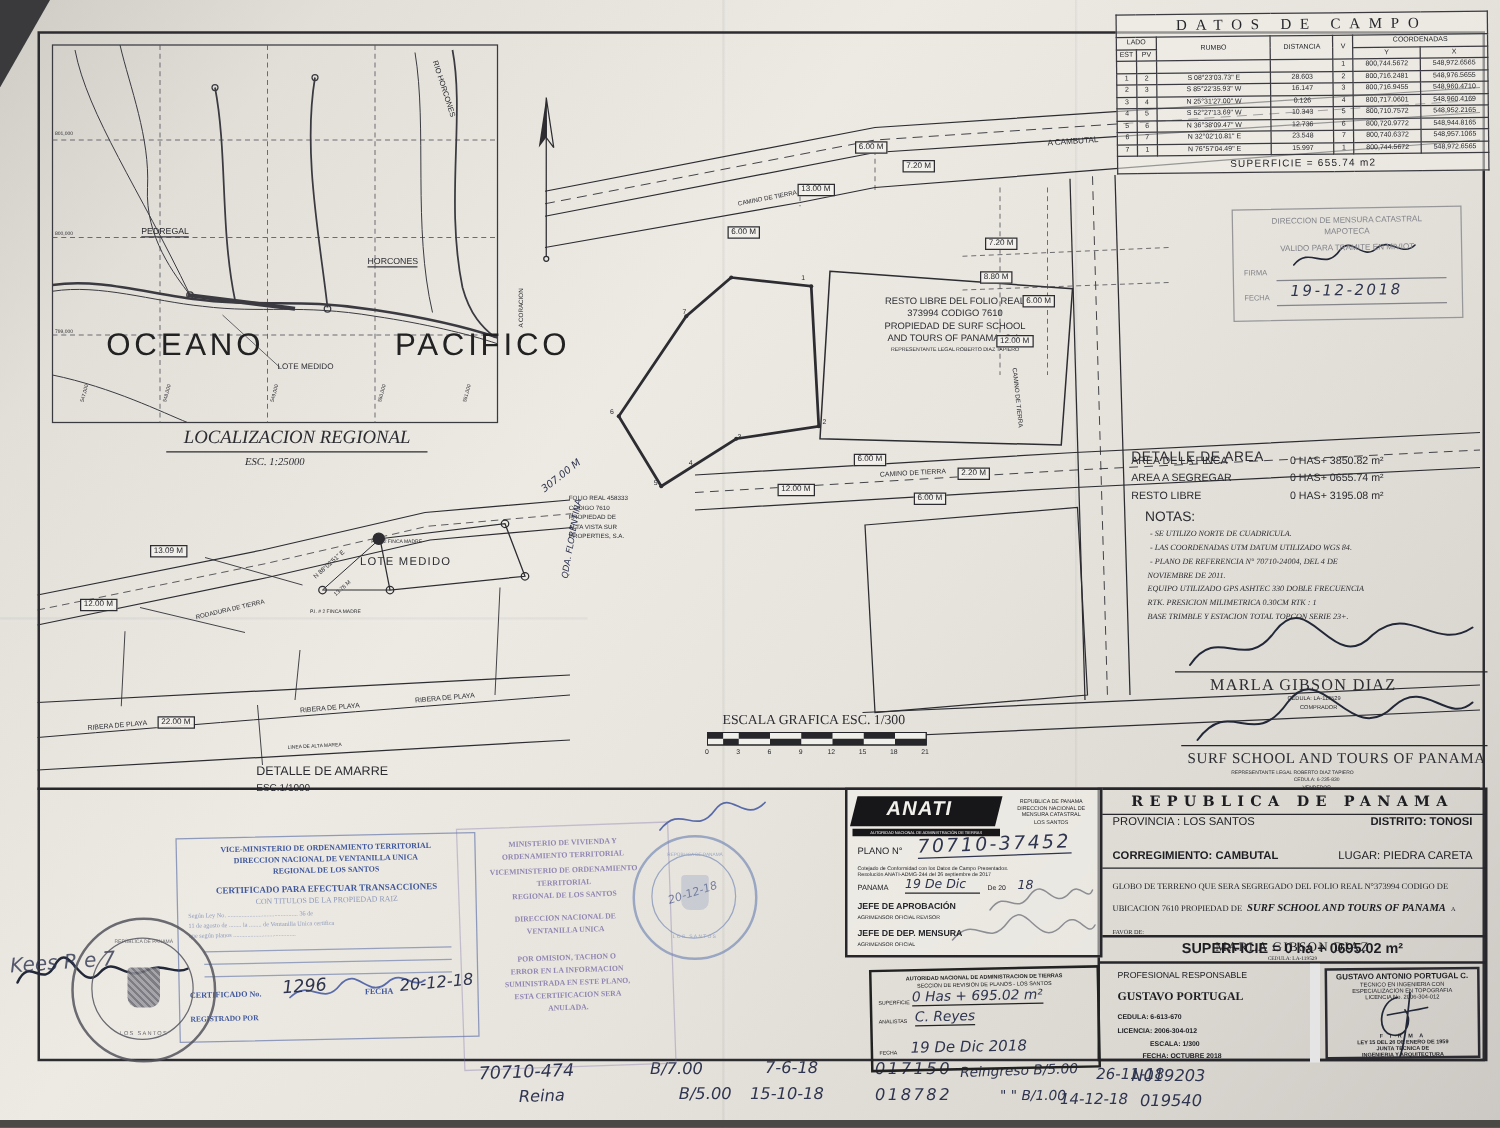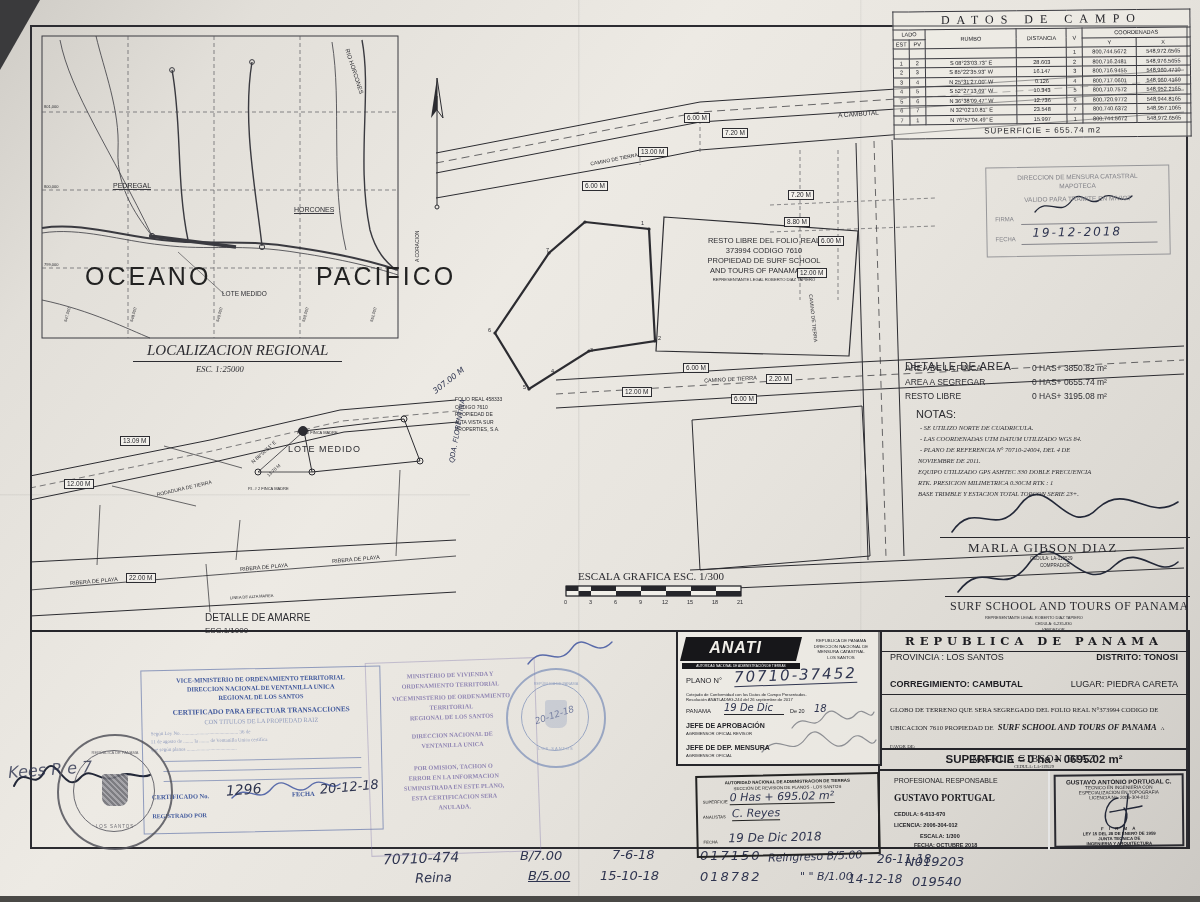--- a/index.html
+++ b/index.html
@@ -438,21 +438,21 @@
     </div>
     <div style="height:50px;padding:3px 10px 0;font-family:'Liberation Serif',serif;">
       <span style="font-size:6.8px;">GLOBO DE TERRENO QUE SERA SEGREGADO DEL FOLIO REAL N°373994  CODIGO DE UBICACION 7610 PROPIEDAD DE</span>
       <span style="font-size:8.5px;font-weight:bold;font-style:italic;">SURF SCHOOL AND TOURS OF PANAMA</span>
       <span style="font-size:5px;">A FAVOR DE:</span>
       <div style="text-align:center;font-size:10.5px;letter-spacing:1px;margin-top:1px;">MARLA GIBSON DIAZ</div>
       <div style="text-align:center;font-size:4.3px;">CEDULA: LA-119529</div>
     </div>
     <div class="tbheavy" style="height:19px;border-bottom:2px solid #26262b;text-align:center;font-size:11.5px;font-weight:bold;line-height:19px;">SUPERFICIE  =  0 ha + 0695.02 m²</div>
     <div style="display:flex;height:79px;">
-      <div style="width:168px;border-right:2px solid #e5e5e5;position:relative;">
+      <div style="width:168px;border-right:8px solid #e5e5e5;position:relative;">
         <div style="position:absolute;left:14px;top:6px;font-size:7px;">PROFESIONAL RESPONSABLE</div>
         <div style="position:absolute;left:14px;top:22px;font-size:9.5px;font-weight:bold;font-family:'Liberation Serif',serif;">GUSTAVO PORTUGAL</div>
         <div style="position:absolute;left:14px;top:40px;font-size:5.5px;font-weight:bold;">CEDULA: 6-613-670</div>
         <div style="position:absolute;left:14px;top:51px;font-size:5.5px;font-weight:bold;">LICENCIA: 2006-304-012</div>
         <div style="position:absolute;left:40px;top:62px;font-size:5.5px;font-weight:bold;">ESCALA: 1/300</div>
         <div style="position:absolute;left:34px;top:71px;font-size:5.5px;font-weight:bold;">FECHA: OCTUBRE 2018</div>
       </div>
       <div style="flex:1;position:relative;">
         <div style="position:absolute;inset:3px 4px;border:2px solid #2a2a30;transform:rotate(-.6deg);text-align:center;">
           <div style="font-size:6.3px;font-weight:bold;margin-top:2px;">GUSTAVO ANTONIO PORTUGAL C.</div>
@@ -513,21 +513,21 @@
     <div style="position:absolute;left:0;right:0;top:12px;text-align:center;font-size:3.8px;color:#7287b5;">REPÚBLICA DE PANAMÁ</div>
     <div style="position:absolute;left:37px;top:30px;width:22px;height:28px;background:rgba(114,135,181,.4);border-radius:3px 3px 7px 7px;"></div>
     <div style="position:absolute;left:0;right:0;top:76px;text-align:center;font-size:4px;color:#7287b5;letter-spacing:1px;">LOS SANTOS</div>
     <span class="hand" style="position:absolute;left:26px;top:40px;font-size:9px;color:#3a4a80;transform:rotate(-18deg);">20-12-18</span>
   </div>
   <span class="L hand" style="left:8px;top:760px;font-size:16px;transform:rotate(-4deg);opacity:.8;">Kees R e 7</span>
 
   <span class="L hand" style="left:383px;top:850px;font-size:14px;transform:rotate(-2deg);">70710-474</span>
   <span class="L hand" style="left:415px;top:870px;font-size:13px;transform:rotate(-2deg);">Reina</span>
   <span class="L hand" style="left:520px;top:848px;font-size:13px;">B/7.00</span>
-  <span class="L hand" style="left:528px;top:868px;font-size:13px;text-decoration:underline;">B/5.00</span>
+  <span class="L hand" style="left:543px;top:868px;font-size:13px;">B/5.00</span>
   <span class="L hand" style="left:612px;top:847px;font-size:13px;">7-6-18</span>
   <span class="L hand" style="left:600px;top:868px;font-size:13px;">15-10-18</span>
   <span class="L hand" style="left:700px;top:848px;font-size:13px;letter-spacing:2px;">017150</span>
   <span class="L hand" style="left:700px;top:869px;font-size:13px;letter-spacing:2px;">018782</span>
   <span class="L hand" style="left:768px;top:850px;font-size:11px;transform:rotate(-2deg);">Reingreso B/5.00</span>
   <span class="L hand" style="left:800px;top:870px;font-size:11px;">" " B/1.00</span>
   <span class="L hand" style="left:845px;top:852px;font-size:12px;margin-left:32px;">26-11-18</span>
   <span class="L hand" style="left:848px;top:872px;font-size:12px;">14-12-18</span>
   <span class="L hand" style="left:905px;top:854px;font-size:13px;">N019203</span>
   <span class="L hand" style="left:912px;top:874px;font-size:13px;">019540</span>

